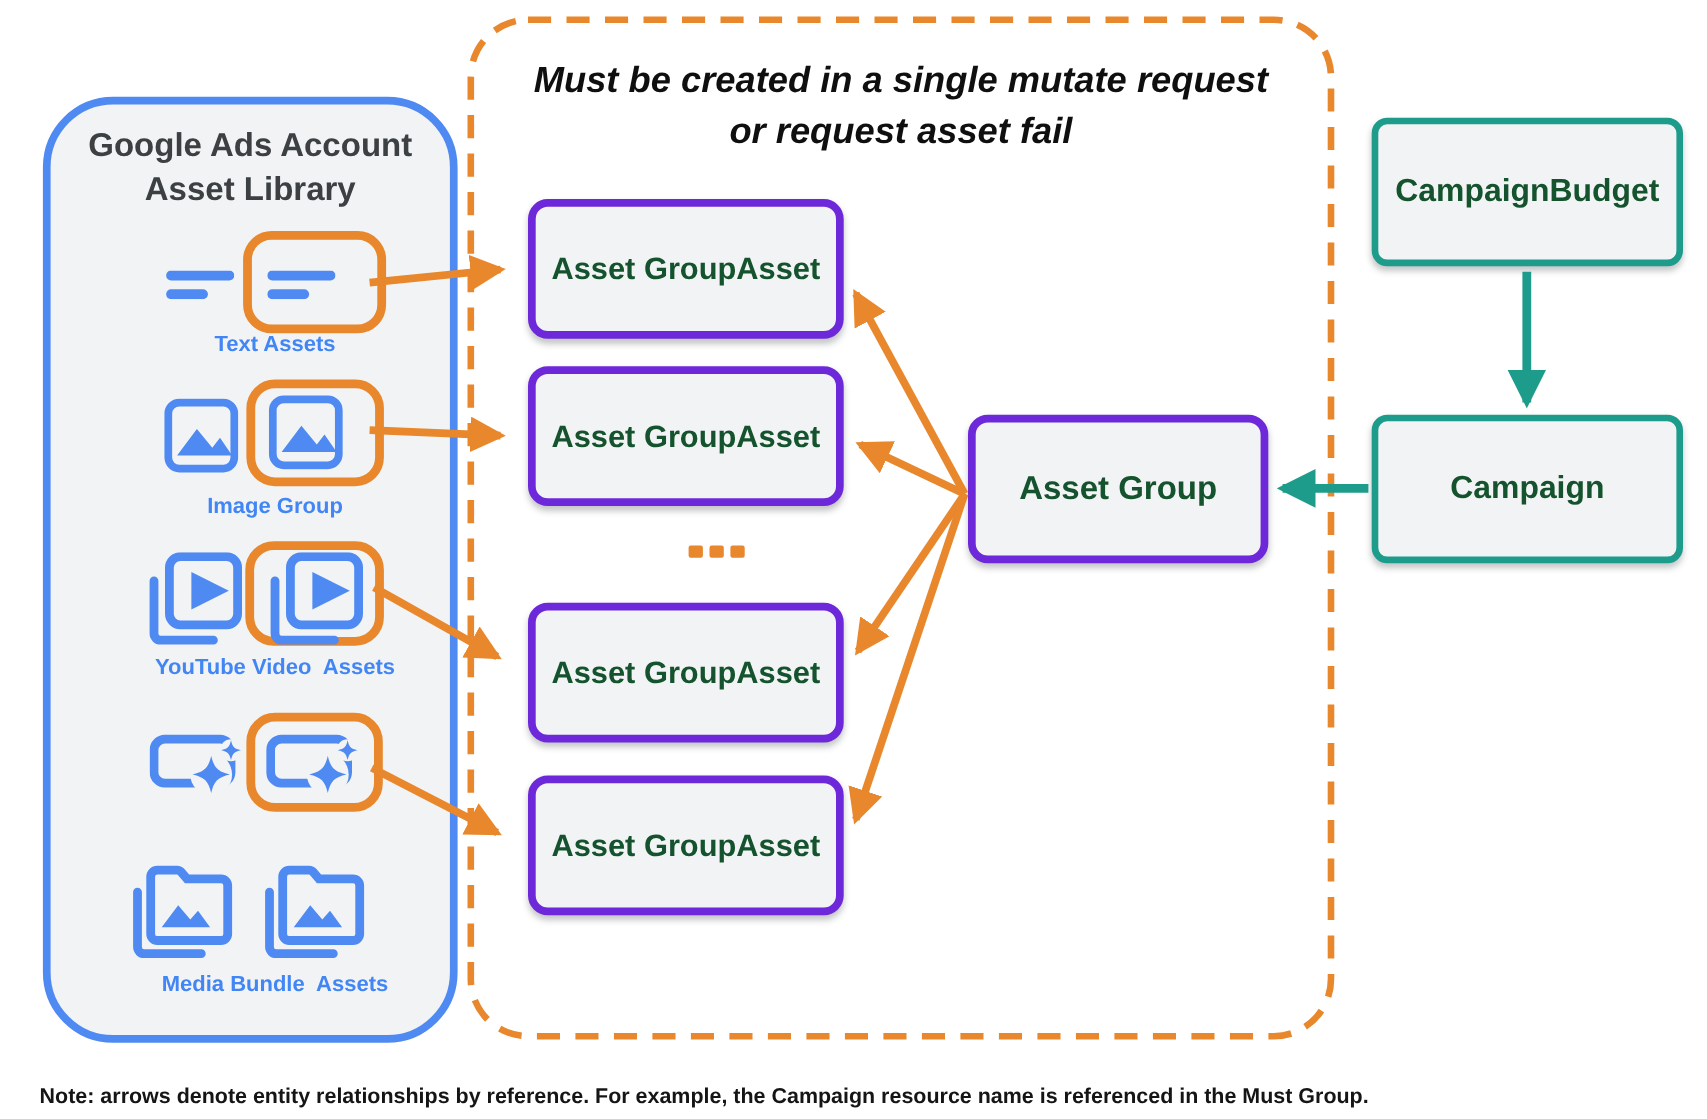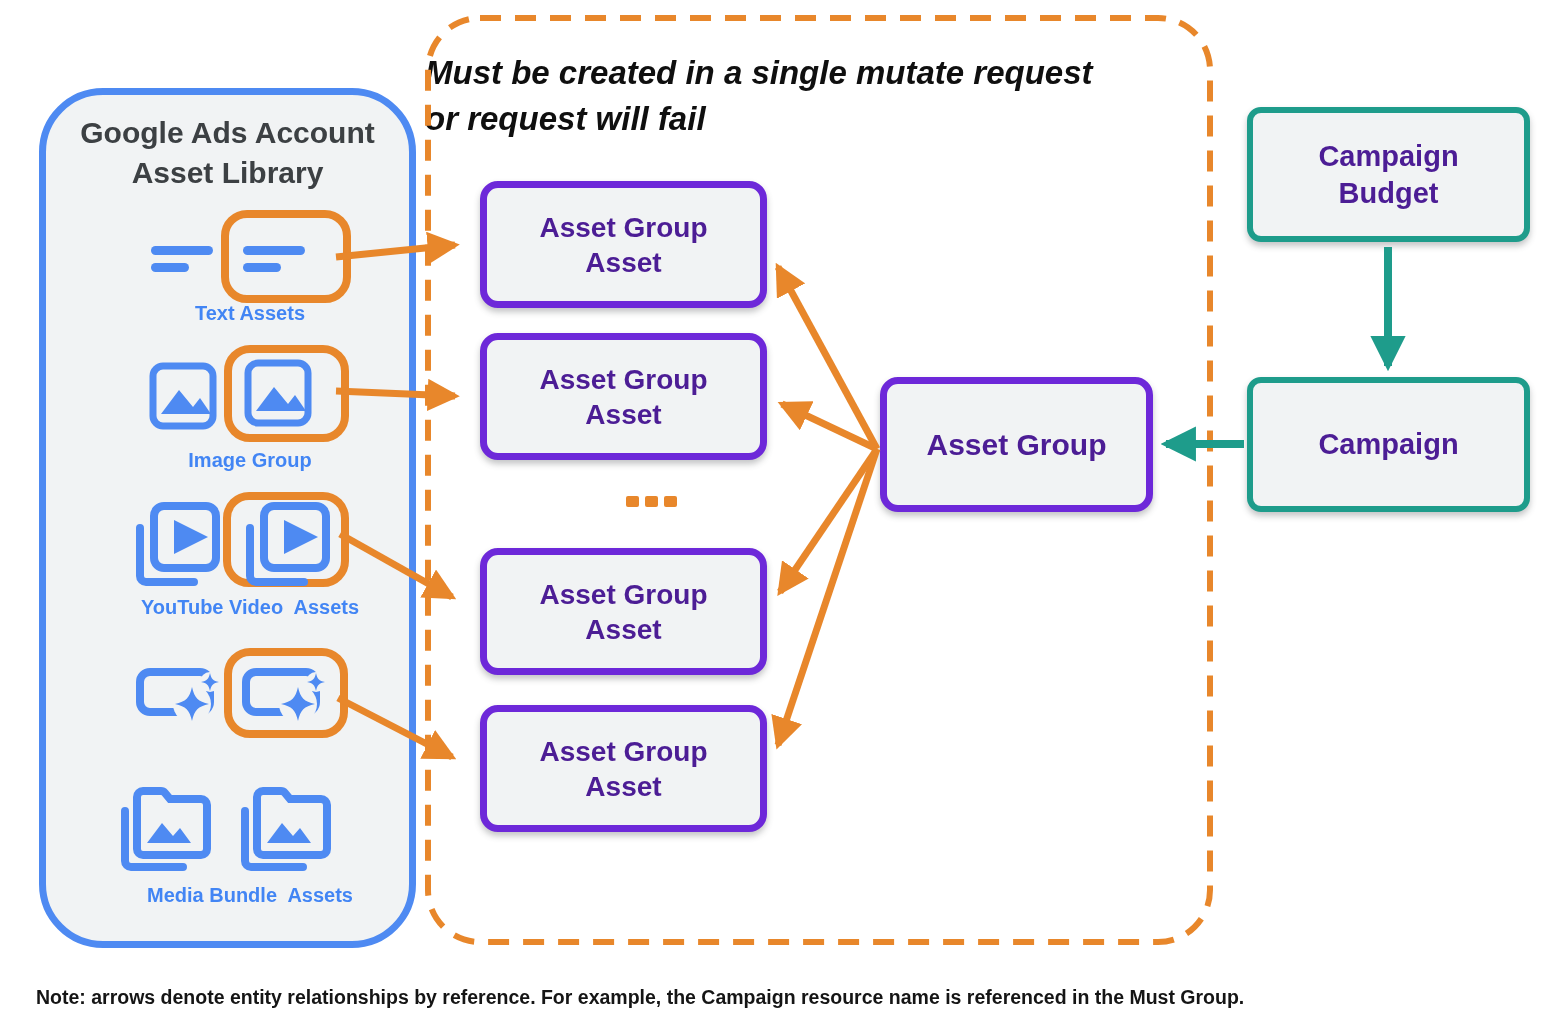--- a/index.html
+++ b/index.html
@@ -22,34 +22,34 @@
     font-size:20px;font-weight:bold;color:#4285F4;white-space:pre;padding-left:45px;
   }
   .ring{
     position:absolute;box-sizing:border-box;border:8px solid #E8872B;border-radius:26px;
     background:transparent;
   }
   .icn{position:absolute;}
   
   .box{
     position:absolute;box-sizing:border-box;background:#F1F3F4;
-    display:flex;flex-direction:column;align-items:center;justify-content:center;
-    text-align:right;font-weight:bold;color:#4c1d95;
+    display:flex;flex-direction:row;align-items:center;justify-content:center;
+    text-align:right;font-weight:bold;color:#14532d;
     box-shadow:0 4px 6px rgba(60,64,67,.3);
   }
   .orange-box{border:7px solid #6d28d9;border-radius:18px;}
   .teal-box{border:6px solid #1E9C8B;border-radius:14px;}
   .aga{left:480px;width:287px;height:127px;font-size:28px;line-height:35px;}
   .aga span{display:block;}
   .asset-group{left:880px;top:377px;width:273px;height:135px;font-size:30px;}
   .camp{left:1247px;width:283px;height:135px;font-size:29px;line-height:37px;}
   .camp span{display:block;}
   
   .mutate-title{
-    position:absolute;left:425px;width:788px;top:50px;text-align:left;
+    position:absolute;left:425px;width:788px;top:50px;text-align:center;
     font-size:33px;line-height:46px;font-weight:bold;font-style:italic;color:#0f0f0f;
   }
   .mutate-title span{display:block;}
   .panel-footer{
     position:absolute;left:448px;width:740px;top:874px;text-align:center;
     font-size:21px;font-weight:bold;color:#141414;
   }
   .ellipsis{position:absolute;left:626px;top:496px;display:flex;gap:6px;}
   .ellipsis .dot{width:13px;height:11px;background:#E8872B;border-radius:2px;display:block;}
   
@@ -132,21 +132,21 @@
     <svg class="icn" style="left:191px;top:688px" width="96" height="90" viewBox="0 0 96 90">
       <path class="blue-stroke" d="M8 28 V78 a6 6 0 0 0 6 6 H66" stroke-width="8" stroke-linecap="round"></path>
       <path d="M26 8 h18 a5 5 0 0 1 3.8 1.8 L53 16 h31 a6 6 0 0 1 6 6 v44 a6 6 0 0 1 -6 6 H26 a6 6 0 0 1 -6 -6 V14 a6 6 0 0 1 6 -6 Z" fill="#F1F3F4" stroke="#4E8AF2" stroke-width="8"></path>
       <path class="blue-fill" d="M30 60 L45 40 L56 53 L63 45 L74 60 Z"></path>
     </svg>
     <div class="lib-label" style="top:789px">Media Bundle  Assets</div>
   </div>
 
   <div class="mutate-title">
     <span>Must be created in a single mutate request</span>
-    <span>or request will fail</span>
+    <span>or request asset fail</span>
   </div>
 
   <div class="box orange-box aga" style="top:181px">
     <span>Asset Group</span>
     <span>Asset</span>
   </div>
   <div class="box orange-box aga" style="top:333px">
     <span>Asset Group</span>
     <span>Asset</span>
   </div>

